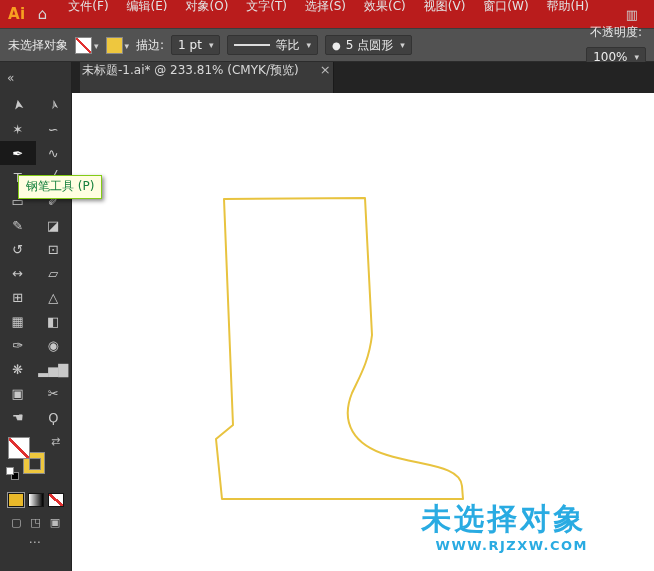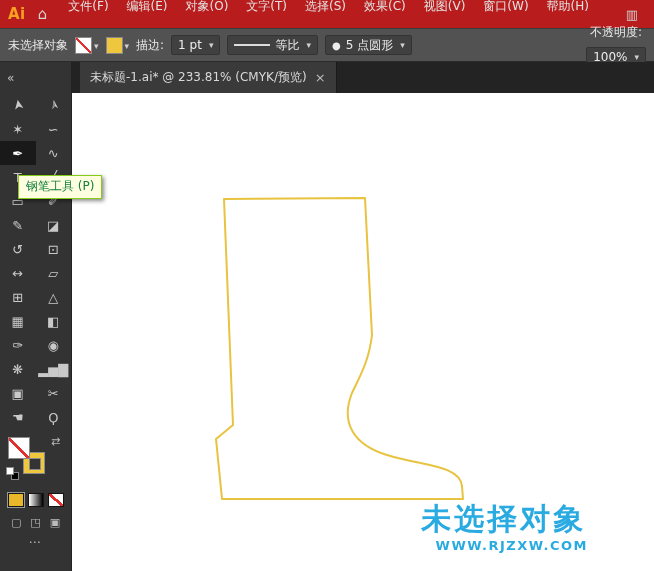--- a/index.html
+++ b/index.html
@@ -43,22 +43,22 @@
   
   .tabbar {
     position:absolute; left:0; top:62px; width:654px; height:31px;
     background:#232323; display:flex; align-items:stretch;
   }
   .panel-collapse {
     width:72px; background:#333333; color:#c0c0c0; font-size:12px;
     display:flex; align-items:center; padding-left:7px; border-right:1px solid #222;
   }
   .doc-tab {
-    background:#3a3a3a; color:#d9d9d9; display:flex; align-items:center;
-    gap:8px; padding:0 10px; margin-left:8px; border-right:1px solid #1a1a1a;
+    background:#3a3a3a; color:#d9d9d9; display:flex; align-items:flex-start;
+    gap:21px; padding:0 2px; margin-left:8px; border-right:1px solid #1a1a1a;
     font-size:12px; max-width:330px; white-space:nowrap;
   }
   .tab-close { color:#bdbdbd; font-size:13px; cursor:default; }
 
   
   .main { position:absolute; left:0; top:93px; width:654px; height:478px; display:flex; }
 
   
   .toolbar {
     width:72px; background:#333333; border-right:1px solid #222;

